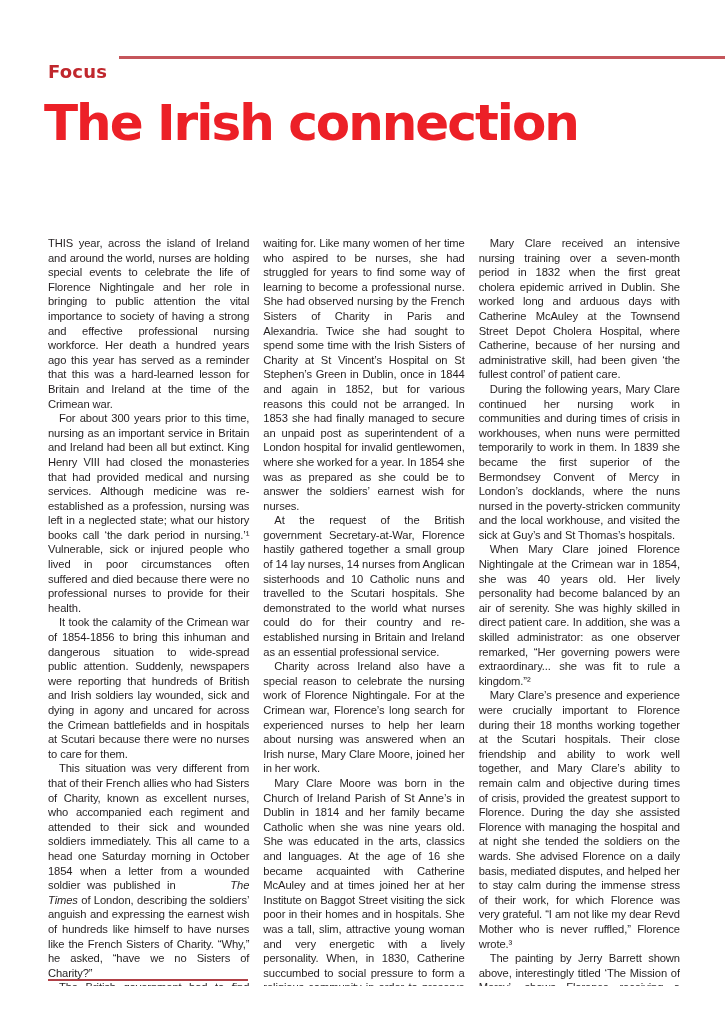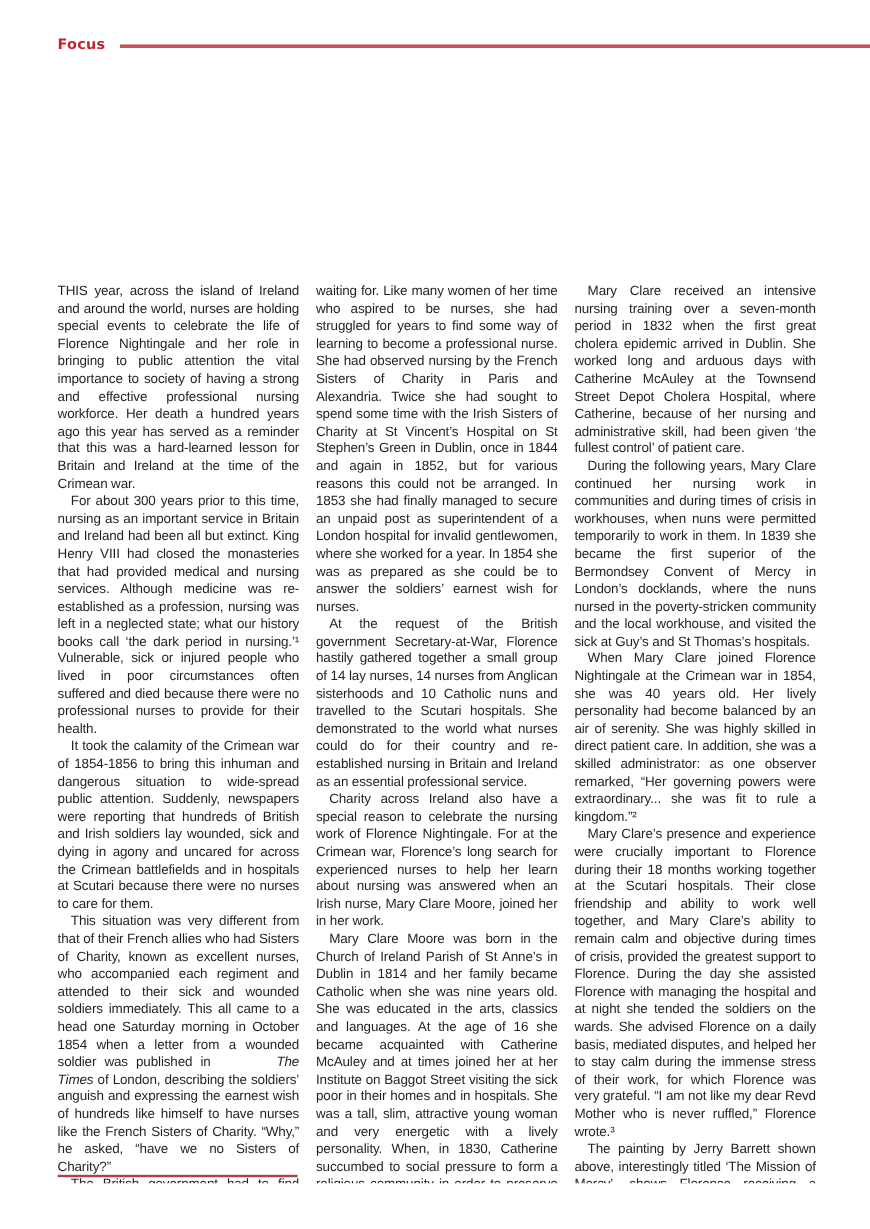--- a/index.html
+++ b/index.html
@@ -10,23 +10,24 @@
     background:#ffffff;
     font-family:"Liberation Sans", sans-serif;
     overflow:hidden;
   }
   
   .focus-header {
     position:absolute; left:48px; top:30px; right:0;
     display:flex; align-items:center;
   }
   .focus-label {
-    color:#c0272d; font-weight:bold; font-size:12px;
+    color:#c0272d; font-weight:bold; font-size:18px;
     letter-spacing:0.2px;
     font-family:"DejaVu Sans", sans-serif;
+    margin-top:31px;
   }
   .header-rule {
     flex:1; height:3px; background:#c5565b; margin-left:12px; margin-top:2px;
   }
   
   .article-title {
     position:absolute; left:44px; top:94px; width:650px;
     font-family:"DejaVu Sans", sans-serif;
     font-weight:bold; font-size:50px; letter-spacing:-2px;
     color:#ec2027; white-space:nowrap;
@@ -73,20 +74,21 @@
 </head>
 <body>
 
 <div class="page">
 
   <div class="focus-header">
     <span class="focus-label">Focus</span>
     <span class="header-rule"></span>
   </div>
 
+  <h1 class="article-title">The Irish connection</h1>
 
 
   <div class="columns">
 
     <div class="col">
       <p class="noindent">THIS year, across the island of Ireland and around the world, nurses are holding special events to celebrate the life of Florence Nightingale and her role in bringing to public attention the vital importance to society of having a strong and effective professional nursing workforce. Her death a hundred years ago this year has served as a reminder that this was a hard-learned lesson for Britain and Ireland at the time of the Crimean war.</p>
       <p>For about 300 years prior to this time, nursing as an important service in Britain and Ireland had been all but extinct. King Henry VIII had closed the monasteries that had provided medical and nursing services. Although medicine was re-established as a profession, nursing was left in a neglected state; what our history books call ‘the dark period in nursing.’¹ Vulnerable, sick or injured people who lived in poor circumstances often suffered and died because there were no professional nurses to provide for their health.</p>
       <p>It took the calamity of the Crimean war of 1854-1856 to bring this inhuman and dangerous situation to wide-spread public attention. Suddenly, newspapers were reporting that hundreds of British and Irish soldiers lay wounded, sick and dying in agony and uncared for across the Crimean battlefields and in hospitals at Scutari because there were no nurses to care for them.</p>
       <p><span>This situation was very different from that of their French allies who had Sisters of Charity, known as excellent nurses, who accompanied each regiment and attended to their sick and wounded soldiers immediately. This all came to a head one Saturday morning in October 1854 when a letter from a wounded soldier was published in </span><span class="pub-italic">The Times</span><span> of London, describing the soldiers’ anguish and expressing the earnest wish of hundreds like himself to have nurses like the French Sisters of Charity. “Why,” he asked, “have we no Sisters of Charity?”</span></p>
       <p>The British government had to find nurses. This was just the sort of opportunity that the 34-year old Florence Nightingale had been</p>

